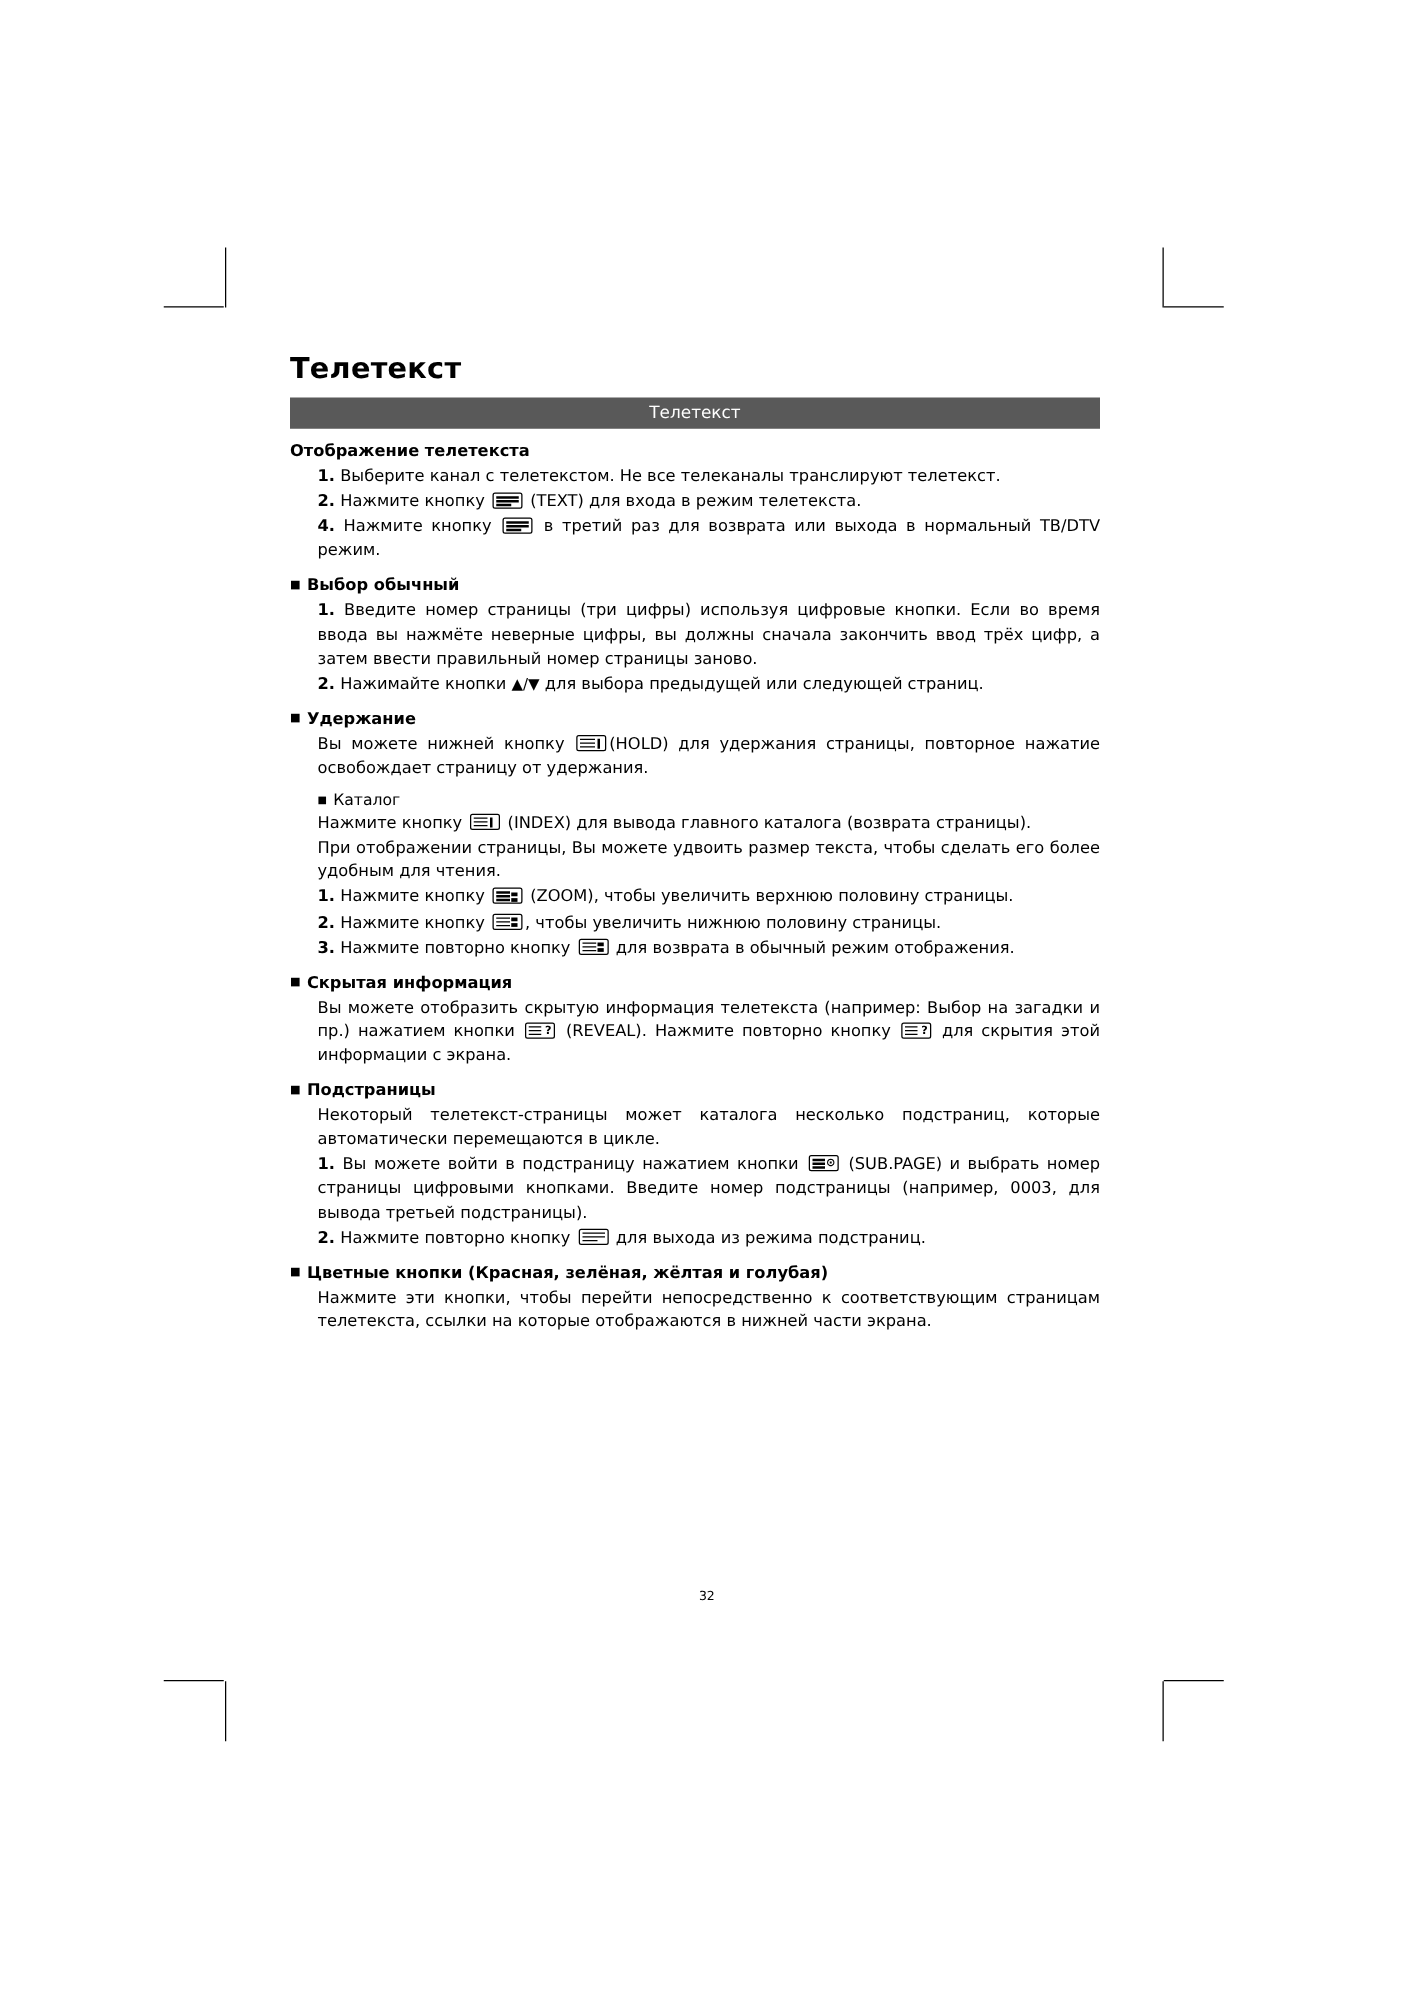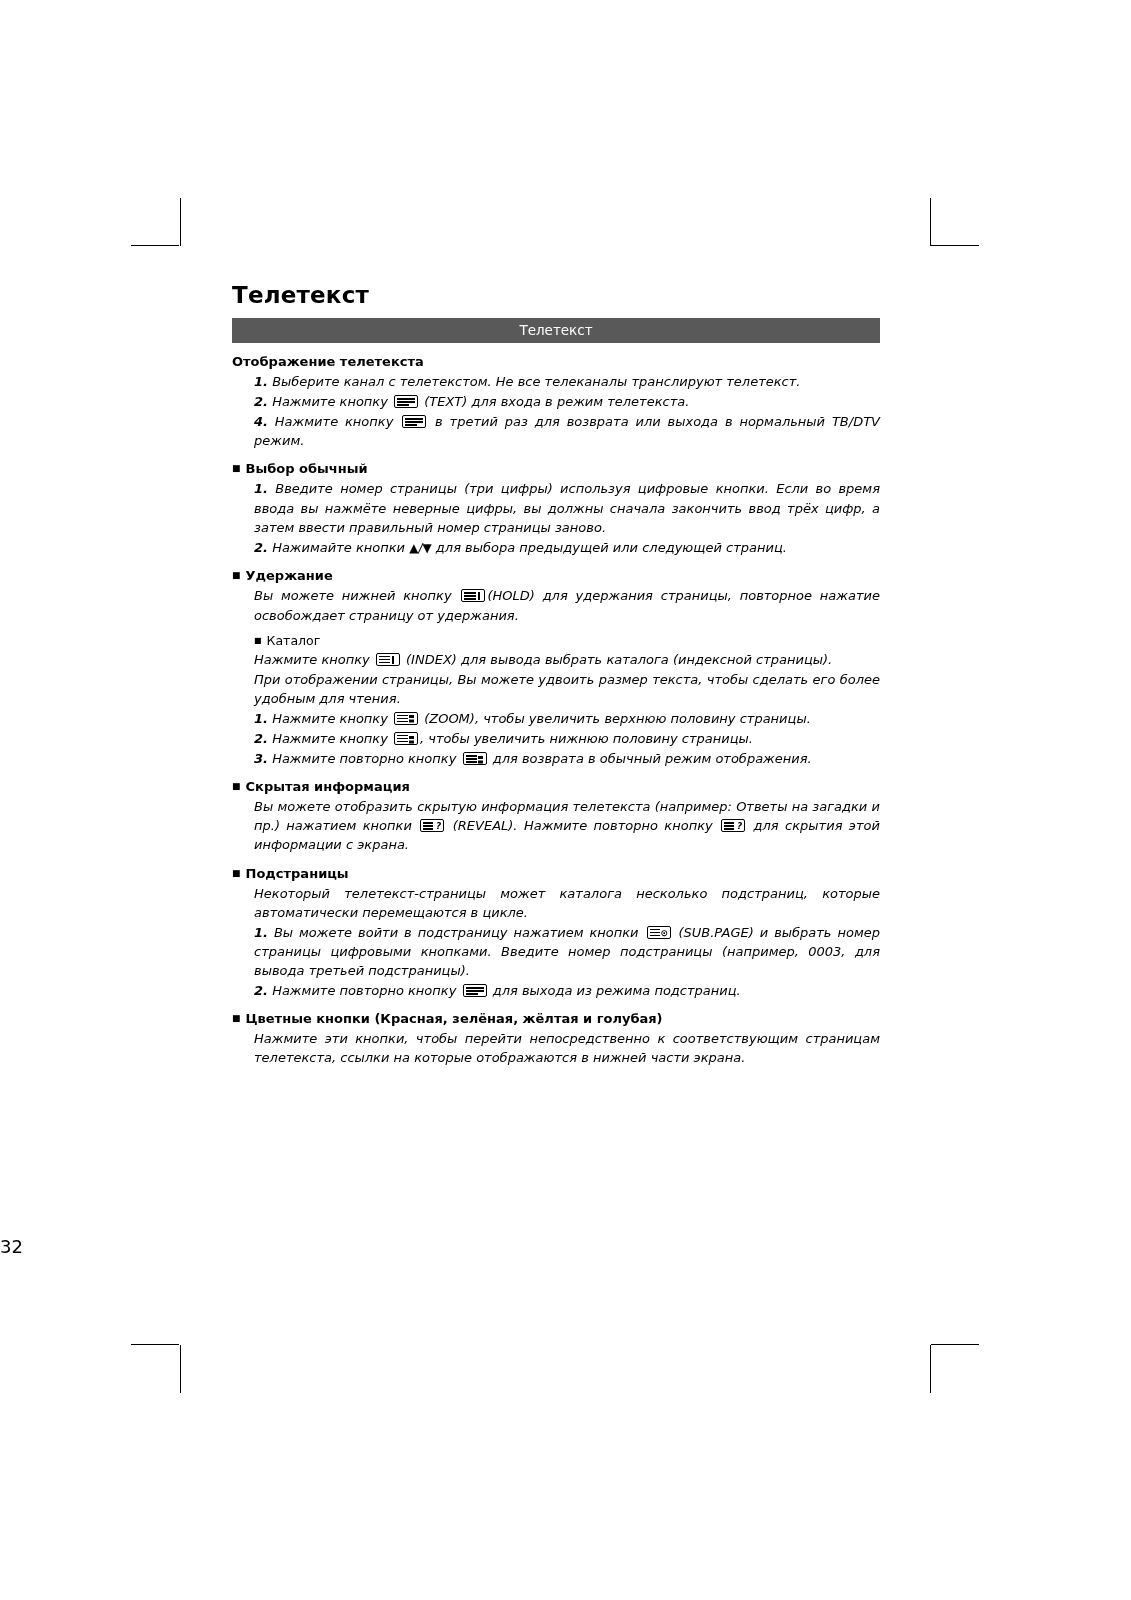--- a/index.html
+++ b/index.html
@@ -71,21 +71,20 @@
 
   p {
     margin: 0 0 1px 0;
     font-size: 13px;
     line-height: 1.47;
     text-align: justify;
     text-justify: inter-word;
   }
   p.indent {
     margin-left: 22px;
-    font-style: italic;
   }
   .num {
     font-weight: bold;
   }
 
   
   .btn {
     display: inline-block;
     border: 1.6px solid #000;
     border-radius: 2px;
@@ -184,22 +183,23 @@
 
   .arrows {
     font-size: 12px;
     letter-spacing: 0;
   }
 
   .footer {
     position: absolute;
     left: 0;
     right: 0;
-    top: 1236px;
-    font-size: 18px;
+    top: 1272px;
+    text-align: center;
+    font-size: 10px;
   }
 </style>
 </head>
 <body>
 
 <div class="crop crop-v" style="left:180px; top:198px; height:48px;"></div>
 <div class="crop crop-h" style="left:131px; top:245px; width:48px;"></div>
 <div class="crop crop-v" style="left:930px; top:198px; height:48px;"></div>
 <div class="crop crop-h" style="left:931px; top:245px; width:48px;"></div>
 <div class="crop crop-v" style="left:180px; top:1345px; height:48px;"></div>
@@ -254,21 +254,21 @@
   <p class="indent">
     <span>Вы можете нижней кнопку</span>
     <span class="btn hold"><i class="l1"></i><i class="l2"></i><i class="l3"></i></span><span>(HOLD) для удержания страницы, повторное нажатие освобождает страницу от удержания.</span>
   </p>
 
   <div class="h3">Каталог</div>
 
   <p class="indent">
     <span>Нажмите кнопку</span>
     <span class="btn index"><i class="l1"></i><i class="l2"></i><i class="l3"></i></span>
-    <span>(INDEX) для вывода выбрать каталога (индексной страницы).</span>
+    <span>(INDEX) для вывода главного каталога (возврата страницы).</span>
   </p>
 
 
   <p class="indent">При отображении страницы, Вы можете удвоить размер текста, чтобы сделать его более удобным для чтения.</p>
 
   <p class="indent">
     <span class="num">1.</span>
     <span>Нажмите кнопку</span>
     <span class="btn zoomtop"><i class="l1"></i><i class="l2"></i><i class="l3"></i></span>
     <span>(ZOOM), чтобы увеличить верхнюю половину страницы.</span>
@@ -283,21 +283,21 @@
   <p class="indent">
     <span class="num">3.</span>
     <span>Нажмите повторно кнопку</span>
     <span class="btn zoomtop"><i class="l1"></i><i class="l2"></i><i class="l3"></i></span>
     <span>для возврата в обычный режим отображения.</span>
   </p>
 
   <div class="h2 bullet">Скрытая информация</div>
 
   <p class="indent">
-    <span>Вы можете отобразить скрытую информация телетекста (например: Ответы на загадки и пр.) нажатием кнопки</span>
+    <span>Вы можете отобразить скрытую информация телетекста (например: Выбор на загадки и пр.) нажатием кнопки</span>
     <span class="btn reveal"><i class="l1"></i><i class="l2"></i><i class="l3"></i><span class="q">?</span></span>
     <span>(REVEAL). Нажмите повторно кнопку</span>
     <span class="btn reveal"><i class="l1"></i><i class="l2"></i><i class="l3"></i><span class="q">?</span></span>
     <span>для скрытия этой информации с экрана.</span>
   </p>
 
   <div class="h2 bullet">Подстраницы</div>
 
   <p class="indent">Некоторый телетекст-страницы может каталога несколько подстраниц, которые автоматически перемещаются в цикле.</p>
 

